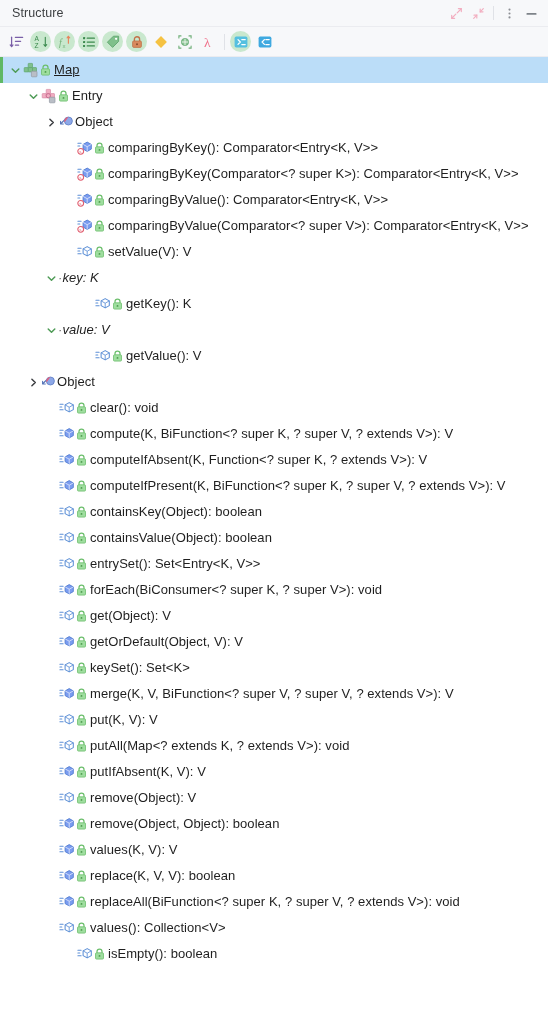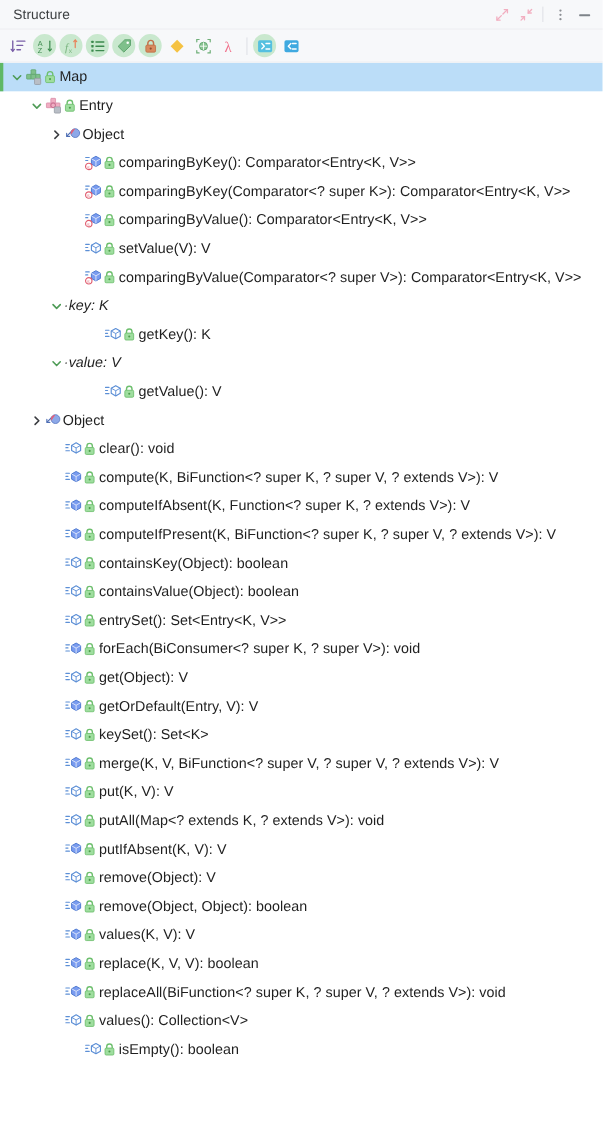--- a/index.html
+++ b/index.html
@@ -42,20 +42,21 @@
     height:calc(1028px - 27px - 30px);
     overflow:hidden;background:#FFFFFF;
   }
   .row{
     height:26px;display:flex;align-items:center;
     white-space:nowrap;box-sizing:border-box;position:relative;
     cursor:default;
   }
   .row.selected{
     background:#BBDDF8;
+    text-decoration:underline;
   }
   .row.selected:before{
     content:"";position:absolute;left:0;top:0;bottom:0;width:3px;background:#5FB865;
   }
   .indent{flex:0 0 auto;}
   .twisty{
     width:14px;height:26px;flex:0 0 auto;
     display:flex;align-items:center;justify-content:center;
   }
   .twisty svg{display:block;}
@@ -376,62 +377,62 @@
         </svg>
       </span>
       <span class="label">comparingByValue(): Comparator&lt;Entry&lt;K, V&gt;&gt;</span>
     </div>
     <div class="row">
       <span class="indent" style="width:62px"></span>
       <span class="twisty"></span>
       <span class="ricon">
         <svg width="16" height="16" viewBox="0 0 16 16">
           <g stroke="#5C8FD6" stroke-width="1.05" stroke-linecap="round">
-            <path d="M.9 4.2 L4.1 4.2"></path>
-            <path d="M.9 7 L2.8 7"></path>
-            <path d="M.9 9.8 L4.1 9.8"></path>
-          </g>
-          <path d="M10.2 2.6 L14.3 4.9 L14.3 9.6 L10.2 11.9 L6.1 9.6 L6.1 4.9 Z" fill="#FFFFFF" stroke="#5C8FD6" stroke-width="1.05" stroke-linejoin="round"></path>
-          <path d="M6.1 4.9 L10.2 7.2 L14.3 4.9 M10.2 7.2 L10.2 11.9" fill="none" stroke="#5C8FD6" stroke-width=".85"></path>
-        </svg>
-      </span>
-      <span class="lock">
-        <svg width="11" height="12" viewBox="0 0 11 12">
-          <path d="M3 5 L3 3.6 A2.5 2.5 0 0 1 8 3.6 L8 5" fill="none" stroke="#6DBF6D" stroke-width="1.25"></path>
-          <rect x="1.5" y="4.8" width="8" height="6.3" rx="1" fill="#9FDE9F" stroke="#6DBF6D" stroke-width=".8"></rect>
-          <circle cx="5.5" cy="7.9" r=".95" fill="#4D9B4D"></circle>
-        </svg>
-      </span>
-      <span class="label">setValue(V): V</span>
-    </div>
-    <div class="row">
-      <span class="indent" style="width:62px"></span>
-      <span class="twisty"></span>
-      <span class="ricon">
-        <svg width="16" height="16" viewBox="0 0 16 16">
-          <g stroke="#5C8FD6" stroke-width="1.05" stroke-linecap="round">
             <path d="M.9 3.2 L4.1 3.2"></path>
             <path d="M.9 5.9 L2.8 5.9"></path>
           </g>
           <path d="M10.2 2.1 L14.3 4.4 L14.3 9.1 L10.2 11.4 L6.1 9.1 L6.1 4.4 Z" fill="#7A9CF0" stroke="#4F7AD0" stroke-width=".9" stroke-linejoin="round"></path>
           <path d="M6.1 4.4 L10.2 6.7 L14.3 4.4 M10.2 6.7 L10.2 11.4" fill="none" stroke="#E3EAFB" stroke-width=".8"></path>
           <circle cx="3.7" cy="11.3" r="2.9" fill="none" stroke="#E05C6E" stroke-width="1.05"></circle>
           <text x="2.25" y="13.4" font-family="Liberation Sans, sans-serif" font-size="4.4" fill="#E05C6E">s</text>
         </svg>
       </span>
       <span class="lock">
         <svg width="11" height="12" viewBox="0 0 11 12">
           <path d="M3 5 L3 3.6 A2.5 2.5 0 0 1 8 3.6 L8 5" fill="none" stroke="#6DBF6D" stroke-width="1.25"></path>
           <rect x="1.5" y="4.8" width="8" height="6.3" rx="1" fill="#9FDE9F" stroke="#6DBF6D" stroke-width=".8"></rect>
           <circle cx="5.5" cy="7.9" r=".95" fill="#4D9B4D"></circle>
         </svg>
       </span>
       <span class="label">comparingByValue(Comparator&lt;? super V&gt;): Comparator&lt;Entry&lt;K, V&gt;&gt;</span>
     </div>
     <div class="row">
+      <span class="indent" style="width:62px"></span>
+      <span class="twisty"></span>
+      <span class="ricon">
+        <svg width="16" height="16" viewBox="0 0 16 16">
+          <g stroke="#5C8FD6" stroke-width="1.05" stroke-linecap="round">
+            <path d="M.9 4.2 L4.1 4.2"></path>
+            <path d="M.9 7 L2.8 7"></path>
+            <path d="M.9 9.8 L4.1 9.8"></path>
+          </g>
+          <path d="M10.2 2.6 L14.3 4.9 L14.3 9.6 L10.2 11.9 L6.1 9.6 L6.1 4.9 Z" fill="#FFFFFF" stroke="#5C8FD6" stroke-width="1.05" stroke-linejoin="round"></path>
+          <path d="M6.1 4.9 L10.2 7.2 L14.3 4.9 M10.2 7.2 L10.2 11.9" fill="none" stroke="#5C8FD6" stroke-width=".85"></path>
+        </svg>
+      </span>
+      <span class="lock">
+        <svg width="11" height="12" viewBox="0 0 11 12">
+          <path d="M3 5 L3 3.6 A2.5 2.5 0 0 1 8 3.6 L8 5" fill="none" stroke="#6DBF6D" stroke-width="1.25"></path>
+          <rect x="1.5" y="4.8" width="8" height="6.3" rx="1" fill="#9FDE9F" stroke="#6DBF6D" stroke-width=".8"></rect>
+          <circle cx="5.5" cy="7.9" r=".95" fill="#4D9B4D"></circle>
+        </svg>
+      </span>
+      <span class="label">setValue(V): V</span>
+    </div>
+    <div class="row">
       <span class="indent" style="width:44px"></span>
       <span class="twisty">
         <svg width="11" height="11" viewBox="0 0 11 11">
           <path d="M2.2 3.9 L5.5 7.3 L8.8 3.9" fill="none" stroke="#4E9B56" stroke-width="1.45" stroke-linecap="round" stroke-linejoin="round"></path>
         </svg>
       </span>
       <span class="label prop"><span class="dot">·</span>key: K</span>
     </div>
     <div class="row">
       <span class="indent" style="width:80px"></span>
@@ -726,21 +727,21 @@
           <path d="M6.1 4.9 L10.2 7.2 L14.3 4.9 M10.2 7.2 L10.2 11.9" fill="none" stroke="#E3EAFB" stroke-width=".8"></path>
         </svg>
       </span>
       <span class="lock">
         <svg width="11" height="12" viewBox="0 0 11 12">
           <path d="M3 5 L3 3.6 A2.5 2.5 0 0 1 8 3.6 L8 5" fill="none" stroke="#6DBF6D" stroke-width="1.25"></path>
           <rect x="1.5" y="4.8" width="8" height="6.3" rx="1" fill="#9FDE9F" stroke="#6DBF6D" stroke-width=".8"></rect>
           <circle cx="5.5" cy="7.9" r=".95" fill="#4D9B4D"></circle>
         </svg>
       </span>
-      <span class="label">getOrDefault(Entry, V): V</span>
+      <span class="label">getOrDefault(Object, V): V</span>
     </div>
     <div class="row">
       <span class="indent" style="width:44px"></span>
       <span class="twisty"></span>
       <span class="ricon">
         <svg width="16" height="16" viewBox="0 0 16 16">
           <g stroke="#5C8FD6" stroke-width="1.05" stroke-linecap="round">
             <path d="M.9 4.2 L4.1 4.2"></path>
             <path d="M.9 7 L2.8 7"></path>
             <path d="M.9 9.8 L4.1 9.8"></path>

